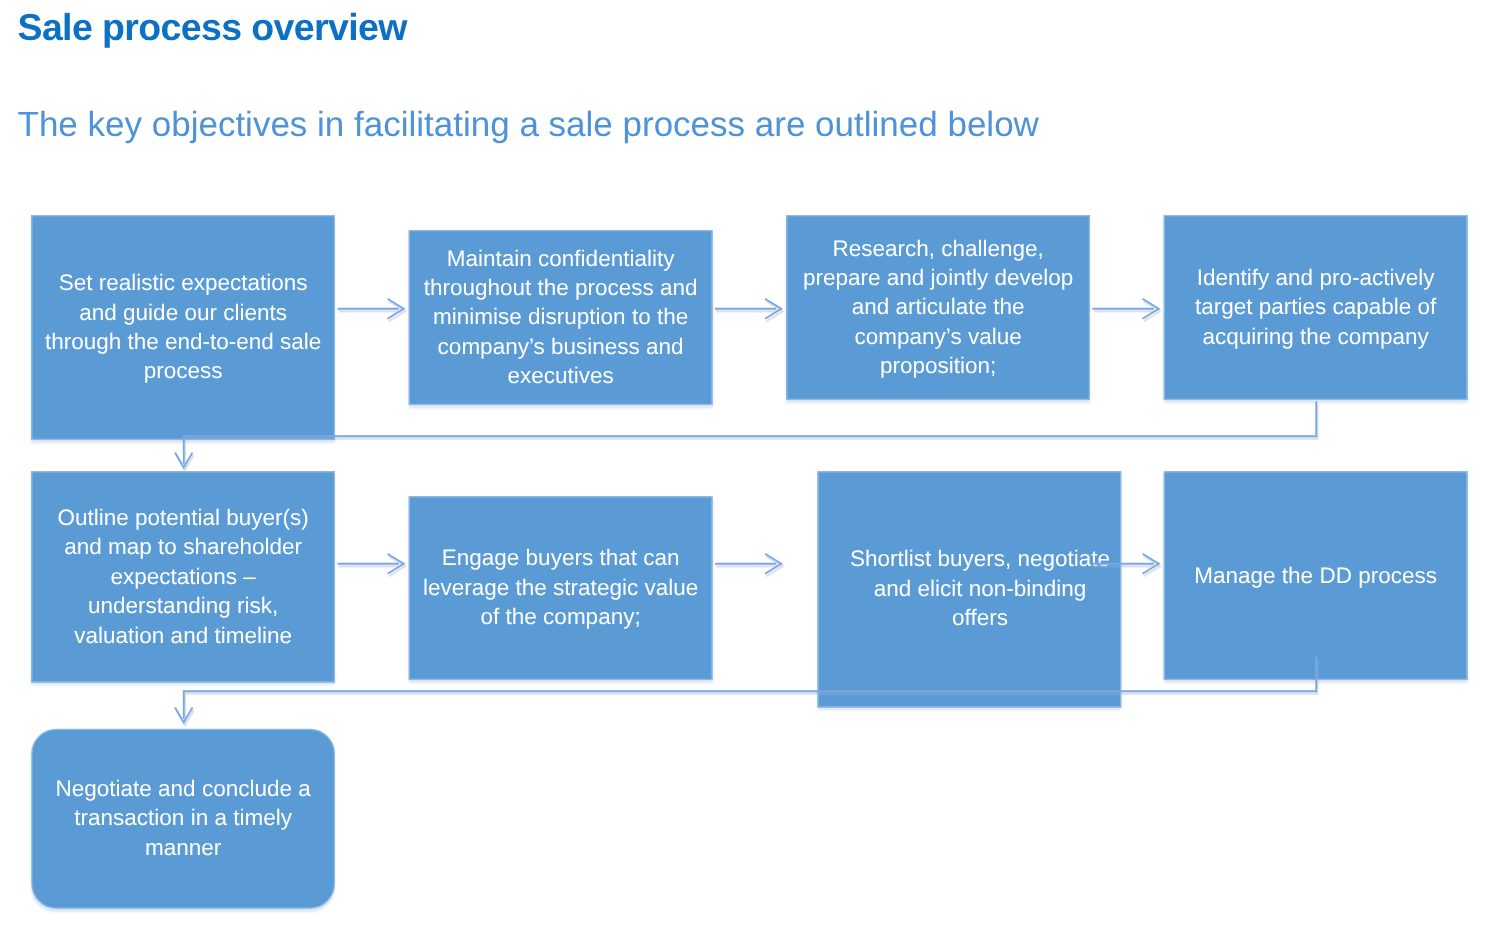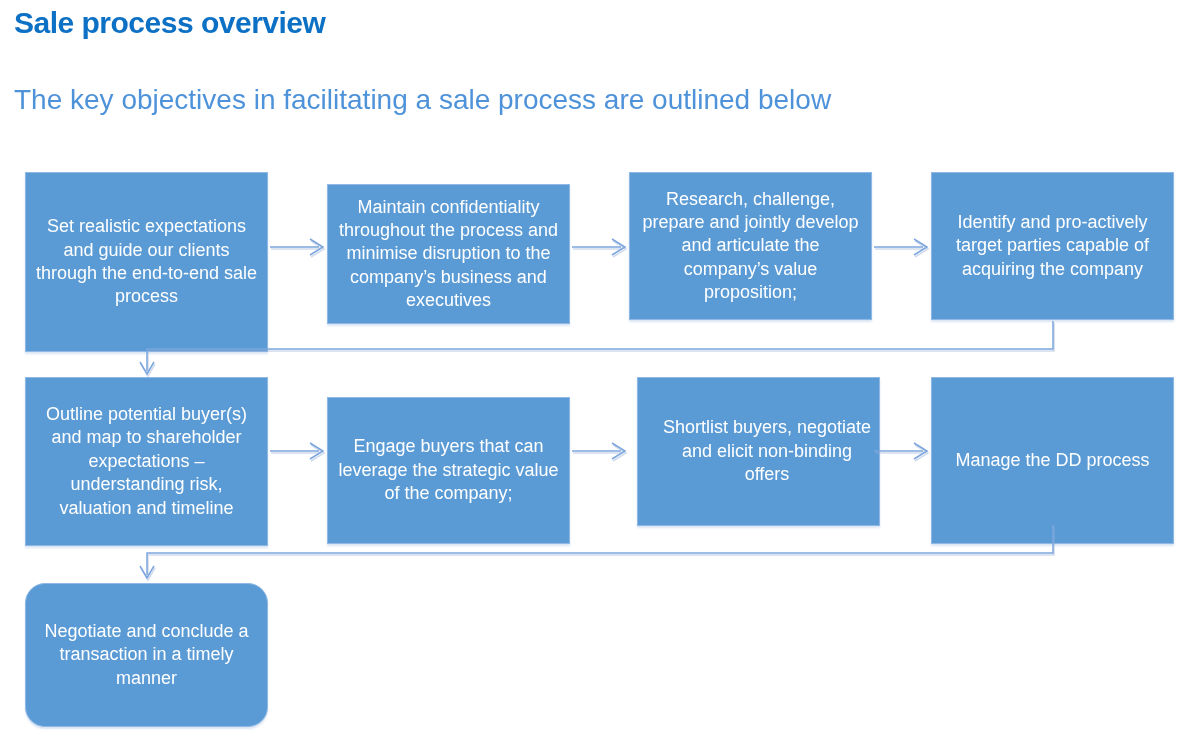--- a/index.html
+++ b/index.html
@@ -60,21 +60,21 @@
   <div class="page-title">Sale process overview</div>
   <div class="page-subtitle">The key objectives in facilitating a sale process are outlined below</div>
 
   <div class="box" style="left:25px;top:172px;height:180px;">Set realistic expectations and guide our clients through the end-to-end sale process</div>
   <div class="box" style="left:327px;top:184px;height:140px;">Maintain confidentiality throughout the process and minimise disruption to the company’s business and executives</div>
   <div class="box" style="left:629px;top:172px;height:148px;">Research, challenge, prepare and jointly develop and articulate the company’s value proposition;</div>
   <div class="box" style="left:931px;top:172px;height:148px;">Identify and pro-actively target parties capable of acquiring the company</div>
 
   <div class="box" style="left:25px;top:377px;height:169px;">Outline potential buyer(s) and map to shareholder expectations – understanding risk, valuation and timeline</div>
   <div class="box" style="left:327px;top:377px;height:147px;margin-top:20px;">Engage buyers that can leverage the strategic value of the company;</div>
-  <div class="box" style="left:637px;top:377px;height:149px;padding-left:24px;">Shortlist buyers, negotiate and elicit non-binding offers</div>
+  <div class="box" style="left:654px;top:377px;height:189px;padding-left:24px;">Shortlist buyers, negotiate and elicit non-binding offers</div>
   <div class="box" style="left:931px;top:377px;height:167px;">Manage the DD process</div>
 
   <div class="box" style="left:25px;top:583px;height:144px;border-radius:20px;">Negotiate and conclude a transaction in a timely manner</div>
 
   <svg class="connector-layer" viewBox="0 0 1200 747">
 
     <g>
       <line class="stroke" x1="270" y1="247" x2="319" y2="247"></line>
       <polyline class="stroke" points="310,239 323,247 310,255"></polyline>
     </g>

